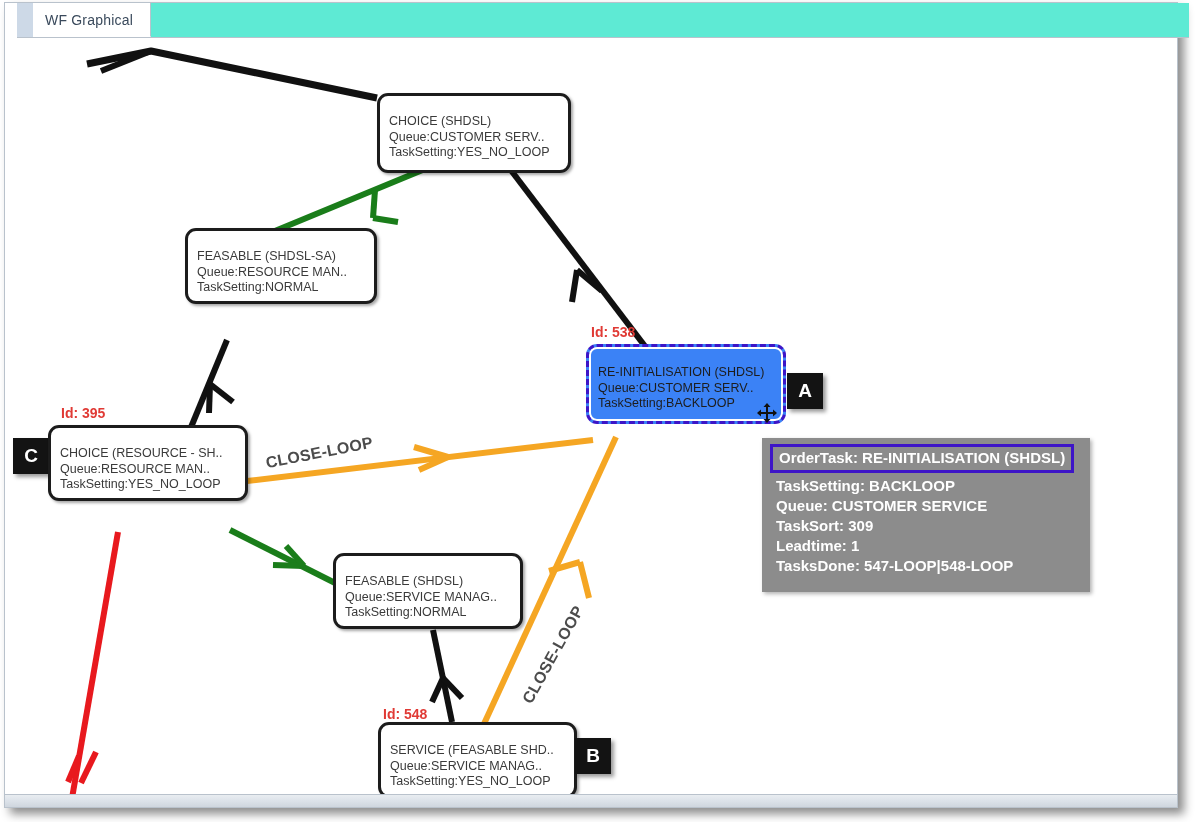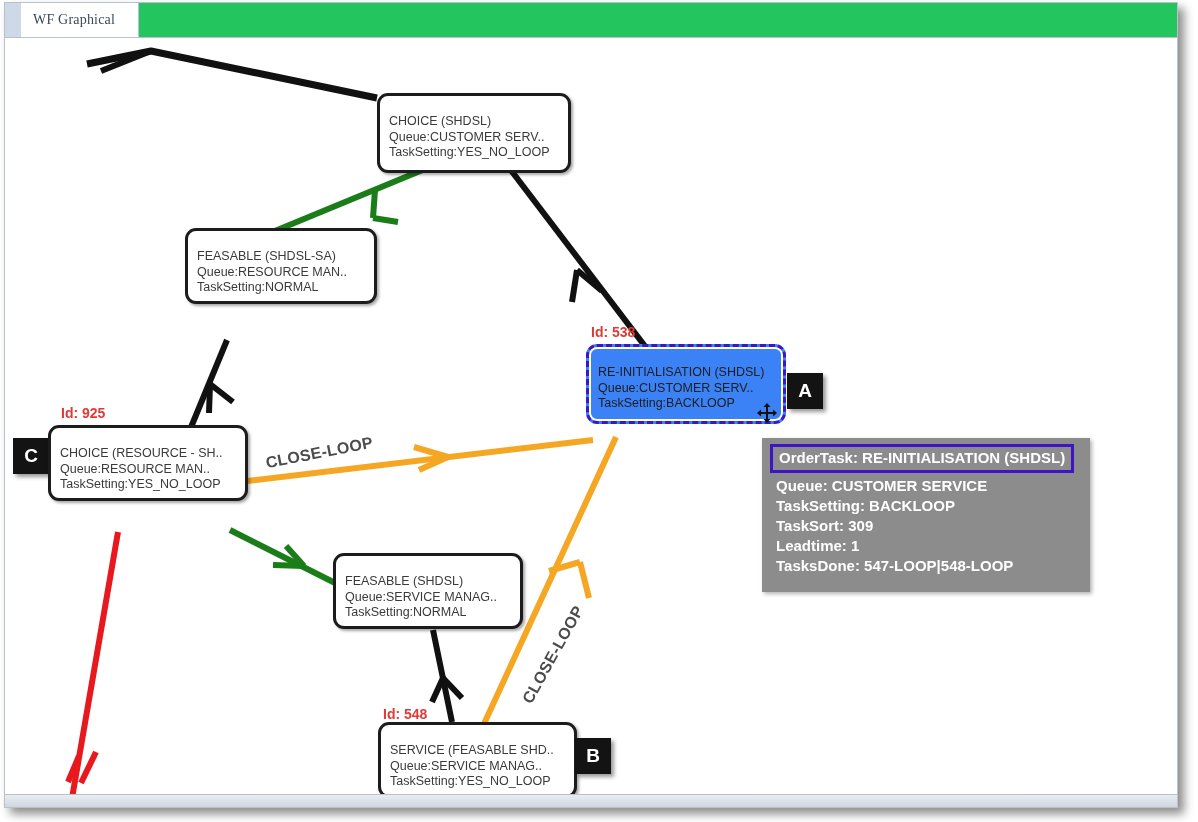--- a/index.html
+++ b/index.html
@@ -22,28 +22,27 @@
     top: 2px;
     width: 1174px;
     height: 806px;
     background: #ffffff;
     border: 1px solid #b9c2cc;
     box-sizing: border-box;
     box-shadow: 6px 6px 9px rgba(0,0,0,0.45);
   }
   #tabstrip {
     position: absolute;
-    left: 0;
+    left: 12px;
     top: 0;
     width: 100%;
     height: 35px;
-    background: #22c55e;
+    background: #5eead4;
     border-bottom: 1px solid #b9c2cc;
     box-sizing: border-box;
-    font-family: Liberation Serif, serif;
   }
   #tabstrip-left-edge {
     position: absolute;
     left: 0;
     top: 0;
     width: 16px;
     height: 34px;
     background: #cdd9e7;
   }
   .tab {
@@ -268,21 +267,21 @@
               <rect x="1" y="9" width="18" height="2"></rect>
               <path d="M10 0 L6.5 4 L13.5 4 Z"></path>
               <path d="M10 20 L6.5 16 L13.5 16 Z"></path>
               <path d="M0 10 L4 6.5 L4 13.5 Z"></path>
               <path d="M20 10 L16 6.5 L16 13.5 Z"></path>
             </g>
           </svg>
         </div>
         <div class="badge" style="left:782px; top:335px;">A</div>
 
-        <div class="node-id" style="left:56px; top:367px;">Id: 925</div>
+        <div class="node-id" style="left:56px; top:367px;">Id: 395</div>
         <div class="badge" style="left:8px; top:400px;">C</div>
         <div class="node" id="node-choice-feasable-sh" style="left:43px; top:387px; width:200px; height:76px;">
           <div class="node-line">CHOICE (RESOURCE - SH..</div>
           <div class="node-line">Queue:RESOURCE MAN..</div>
           <div class="node-line">TaskSetting:YES_NO_LOOP</div>
         </div>
 
         <div class="node" id="node-feasable-shdsl" style="left:328px; top:515px; width:190px; height:76px;">
           <div class="node-line">FEASABLE (SHDSL)</div>
           <div class="node-line">Queue:SERVICE MANAG..</div>
@@ -295,22 +294,22 @@
           <div class="node-line">Queue:SERVICE MANAG..</div>
           <div class="node-line">TaskSetting:YES_NO_LOOP</div>
         </div>
         <div class="badge" style="left:570px; top:700px;">B</div>
 
         <div class="edge-label" id="label-close-loop-1" style="left:260px; top:406px;">CLOSE-LOOP</div>
         <div class="edge-label" id="label-close-loop-2" style="left:514px; top:660px;">CLOSE-LOOP</div>
 
         <div id="tooltip" style="left:757px; top:400px; width:328px; height:154px;">
           <div class="tt-title">OrderTask: RE-INITIALISATION (SHDSL)</div>
+          <div class="tt-row">TaskSetting: BACKLOOP</div>
           <div class="tt-row">Queue: CUSTOMER SERVICE</div>
-          <div class="tt-row">TaskSetting: BACKLOOP</div>
           <div class="tt-row">TaskSort: 309</div>
           <div class="tt-row">Leadtime: 1</div>
           <div class="tt-row">TasksDone: 547-LOOP|548-LOOP</div>
         </div>
 
       </div>
 
       <div id="hscroll"></div>
     </div>
 

